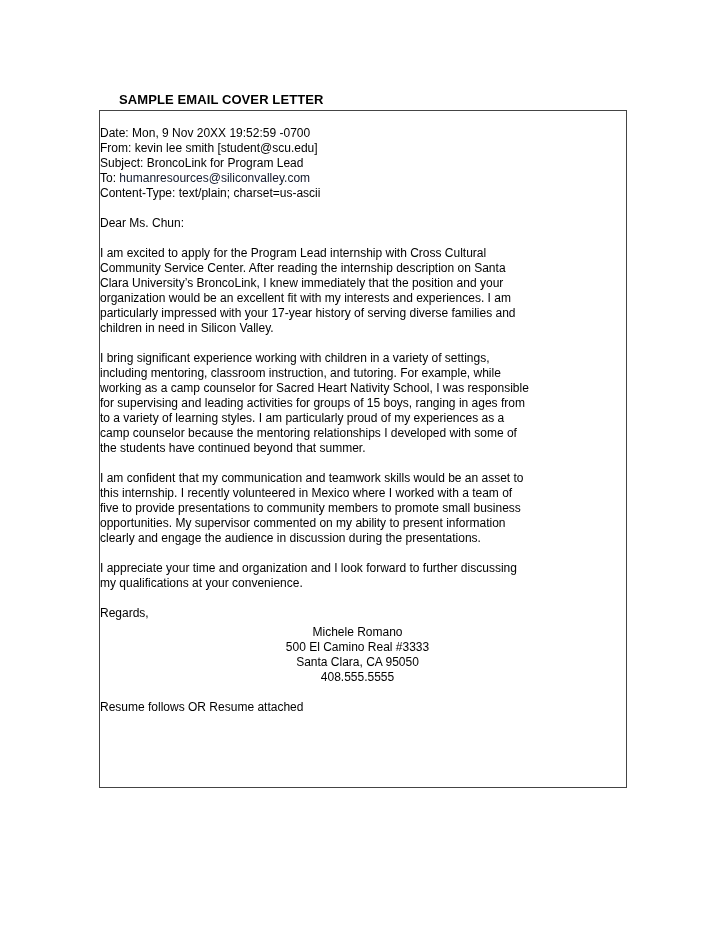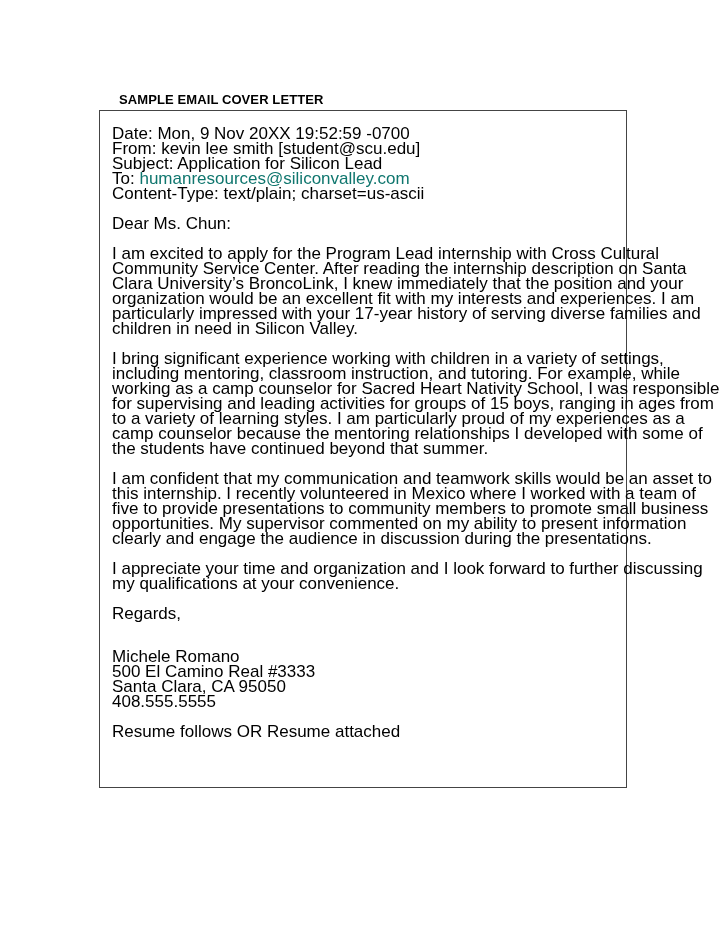--- a/index.html
+++ b/index.html
@@ -27,44 +27,45 @@
       position: absolute;
       left: 99px;
       top: 110px;
       width: 526px;
       height: 676px;
       border: 1.5px solid #444444;
       box-sizing: content-box;
     }
     .letter-content {
       position: absolute;
-      left: 12px;
+      left: 0;
       top: 15px;
       width: 515px;
-      font-size: 17px;
+      font-size: 12px;
       line-height: 15px;
     }
     .header-line {
       display: block;
       white-space: nowrap;
     }
     .link {
-      color: #0f766e;
+      color: #0f172a;
       text-decoration: none;
     }
     .para {
       margin: 0;
       margin-top: 15px;
     }
     .para-line {
       display: block;
       white-space: nowrap;
     }
     .signature {
-      margin-top: 28px;
+      margin-top: 4px;
+      text-align: center;
     }
     .footer-note {
     }
   </style>
 </head>
 <body>
 
 <h1 class="page-title">SAMPLE EMAIL COVER LETTER</h1>
 
 <div class="letter-box">
@@ -74,21 +75,21 @@
       <span class="header-line">
         <span>Date:</span>
         <span>Mon, 9 Nov 20XX 19:52:59 -0700</span>
       </span>
       <span class="header-line">
         <span>From:</span>
         <span>kevin lee smith [student@scu.edu]</span>
       </span>
       <span class="header-line">
         <span>Subject:</span>
-        <span>Application for Silicon Lead</span>
+        <span>BroncoLink for Program Lead</span>
       </span>
       <span class="header-line">
         <span>To:</span>
         <a class="link">humanresources@siliconvalley.com</a>
       </span>
       <span class="header-line">
         <span>Content-Type:</span>
         <span>text/plain; charset=us-ascii</span>
       </span>
     </div>

